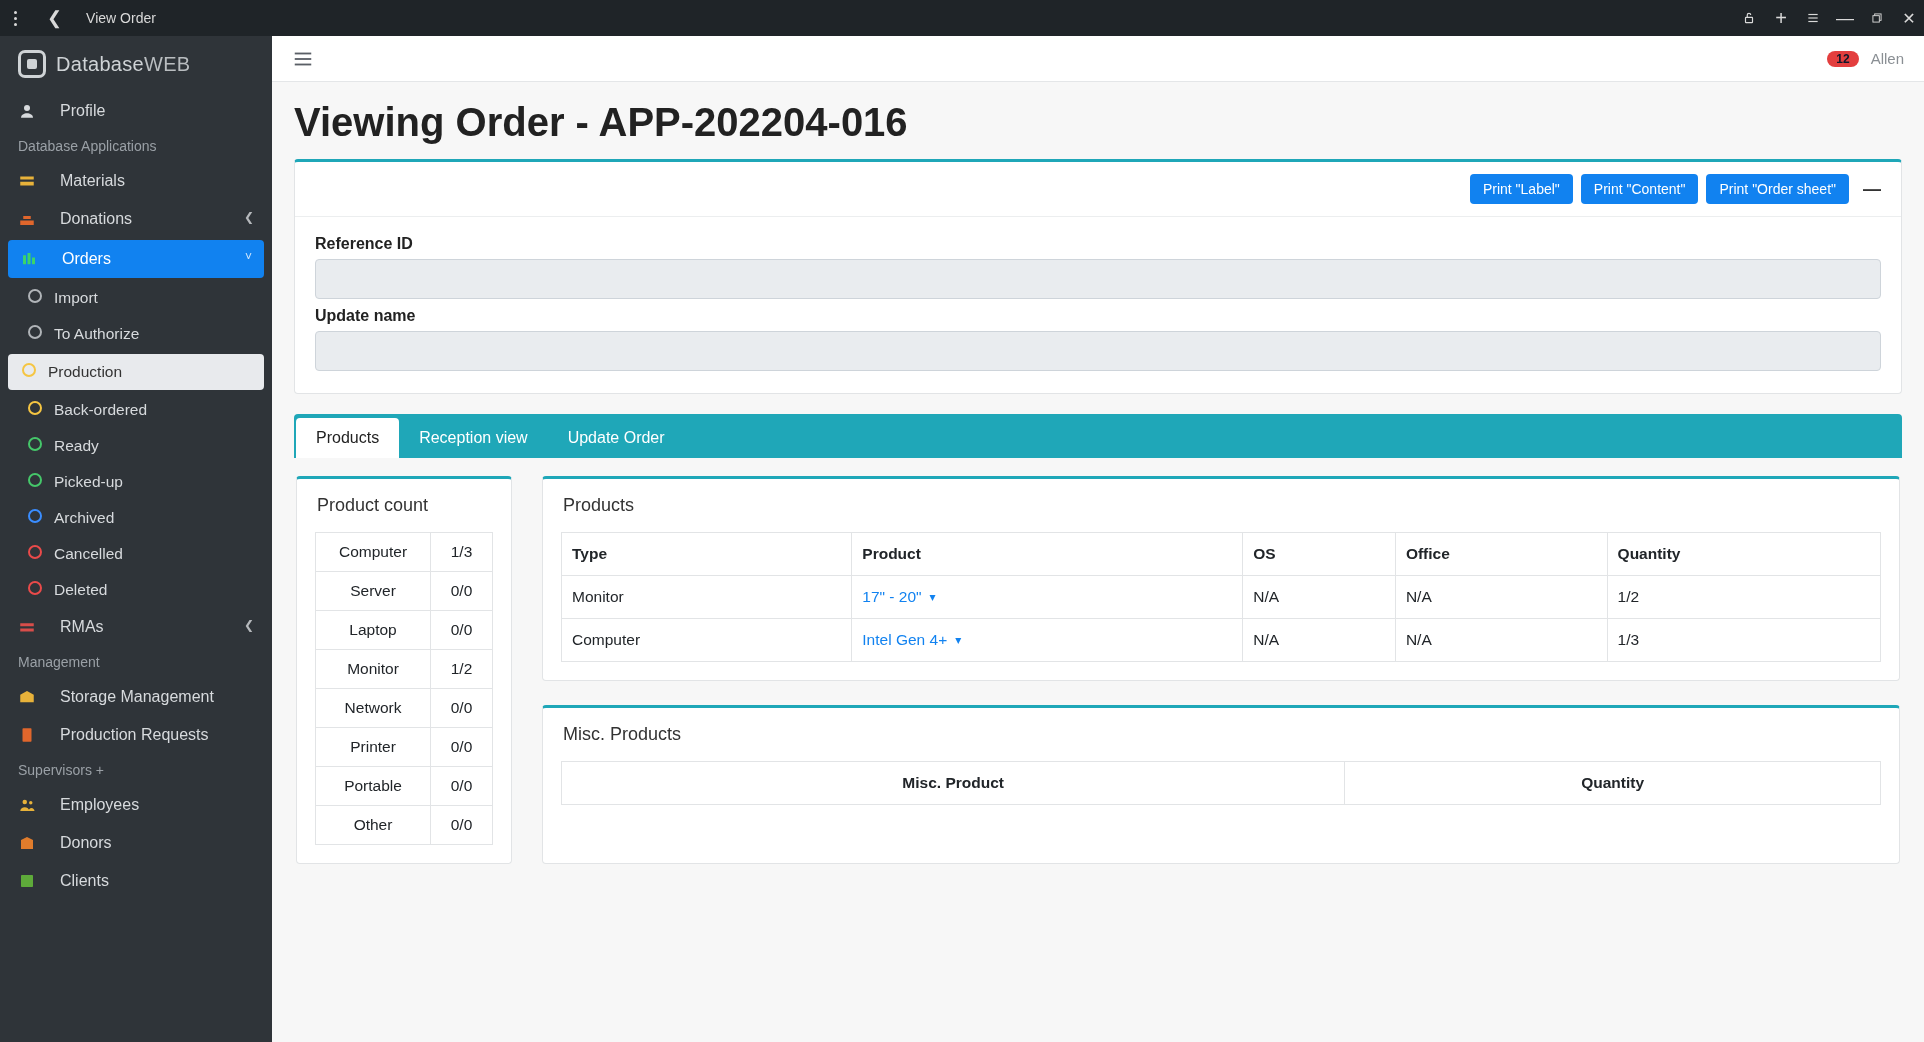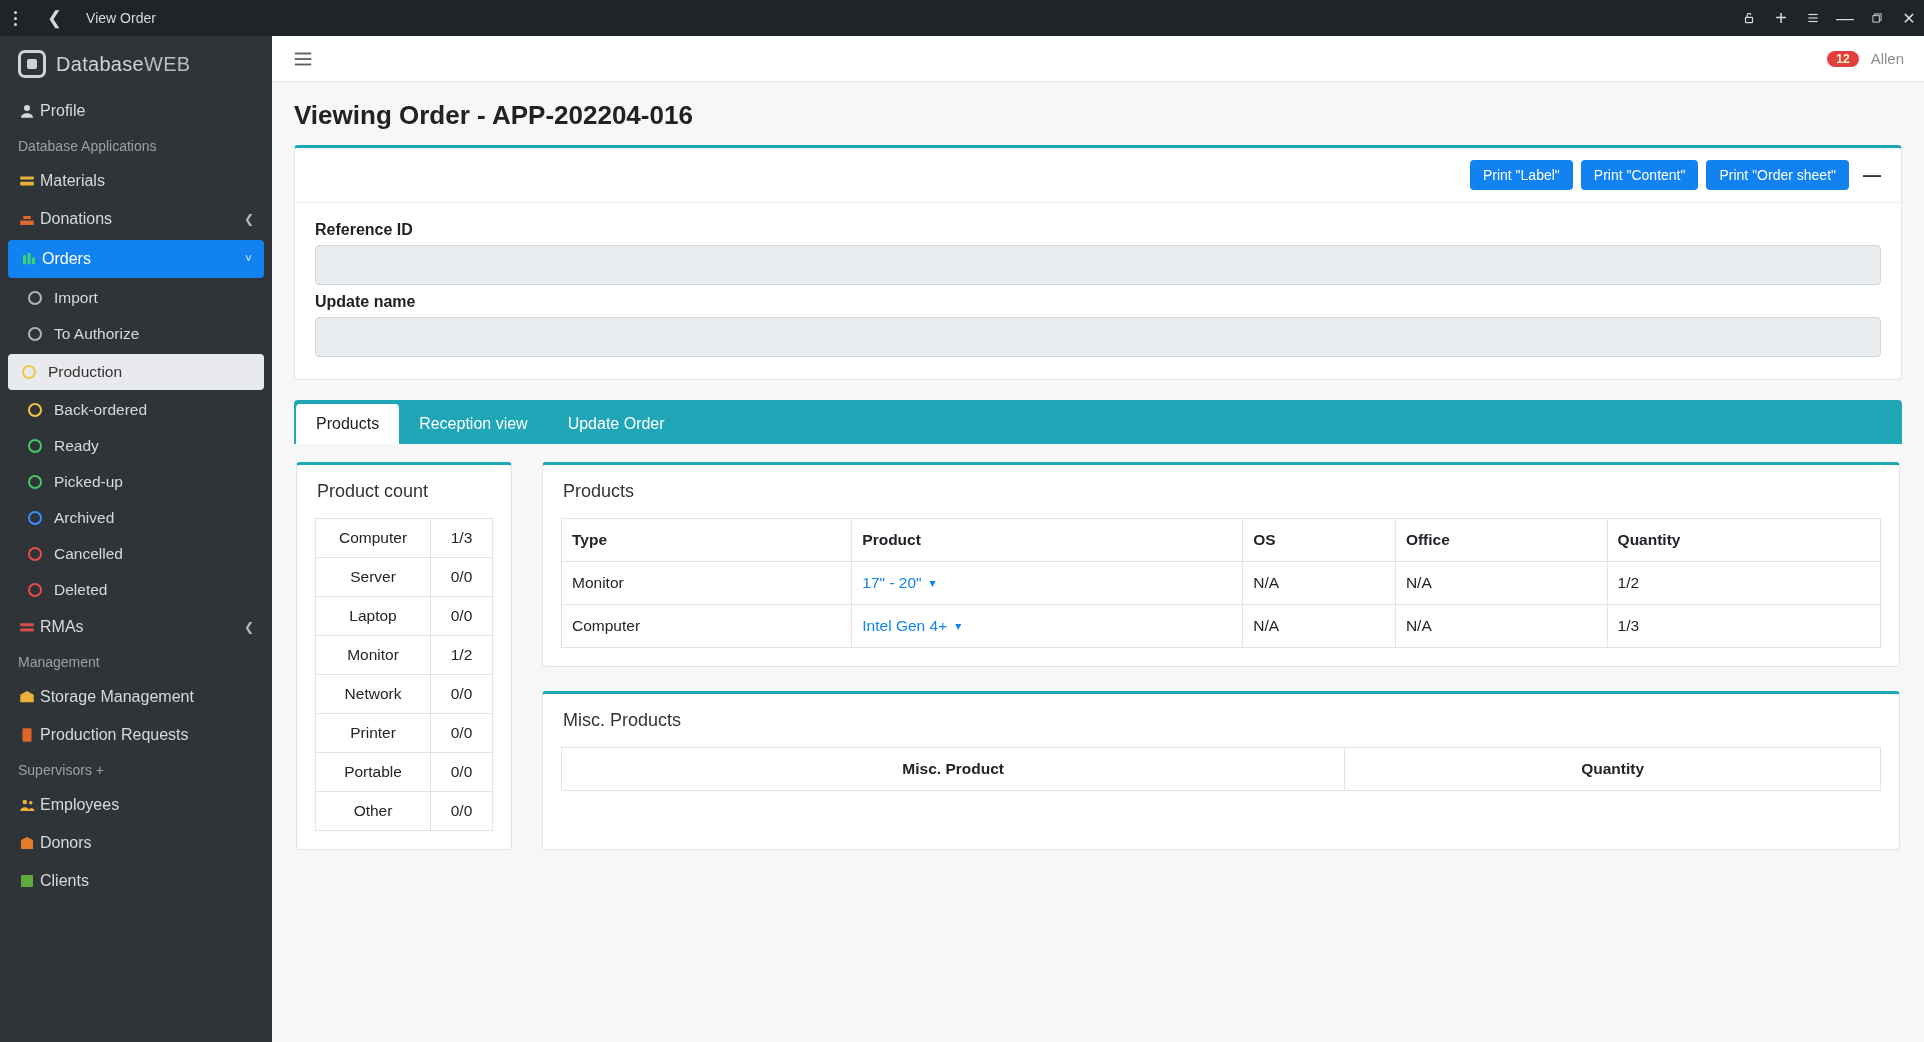--- a/index.html
+++ b/index.html
@@ -19,24 +19,24 @@
 .app { display:flex; height:calc(100% - 36px); }
 
 
 .sidebar { width:272px; background:#2f3439; color:#d7dadd; display:flex; flex-direction:column; font-size:16px; overflow-y:auto; }
 .brand { display:flex; align-items:center; gap:10px; padding:14px 18px; color:#cfd3d6; font-size:20px; letter-spacing:.3px; }
 .brand .logo { width:28px; height:28px; border:3px solid #cfd3d6; border-radius:7px; position:relative; }
 .brand .logo::after { content:""; position:absolute; inset:6px; background:#cfd3d6; border-radius:2px; }
 .brand b { font-weight:400; }
 .brand .thin { font-weight:300; color:#b9bdc0; }
 .section-label { padding:8px 18px; font-size:14px; color:#9aa0a6; }
-.nav-item { display:flex; align-items:center; gap:4px; padding:10px 18px; cursor:pointer; position:relative; color:#d7dadd; }
+.nav-item { display:flex; gap:24px; padding:10px 18px; cursor:pointer; position:relative; color:#d7dadd; }
 .nav-item .chev { margin-left:auto; font-size:12px; opacity:.8; }
 .nav-item.active { background:#1182f0; color:#fff; border-radius:4px; margin:2px 8px; padding:10px 12px; }
-.sub-item { display:flex; align-items:center; gap:12px; padding:9px 18px 9px 28px; cursor:pointer; color:#d7dadd; font-size:15.5px; }
+.sub-item { display:flex; align-items:flex-start; gap:12px; padding:9px 18px 9px 28px; cursor:pointer; color:#d7dadd; font-size:15.5px; }
 .sub-item.selected { background:#e8eaed; color:#333; border-radius:4px; margin:2px 8px; padding:9px 14px; }
 .bullet { width:14px; height:14px; border-radius:50%; border:2px solid; flex:0 0 14px; }
 .b-gray { border-color:#b0b4b8; }
 .b-yellow { border-color:#f5c542; }
 .b-green { border-color:#45c76a; }
 .b-blue { border-color:#3a8dff; }
 .b-red { border-color:#ea4a4a; }
 .ico { width:18px; height:18px; display:inline-flex; align-items:center; justify-content:center; flex:0 0 18px; }
 .ico svg { width:18px; height:18px; }
 .c-yellow { color:#e8b23a; }
@@ -44,25 +44,25 @@
 .c-green { color:#5eaa3a; }
 .c-red { color:#d84d4a; }
 .c-orange2 { color:#e07c2c; }
 
 
 .main { flex:1; display:flex; flex-direction:column; background:#f7f7f7; overflow:hidden; }
 
 .topbar { height:46px; background:#ffffff; border-bottom:1px solid #e4e6e8; display:flex; align-items:center; padding:0 20px; }
 .hamburger { width:22px; height:22px; cursor:pointer; color:#5a5f66; }
 .spacer { flex:1; }
-.badge { background:#e33e3e; color:#fef9c3; font-size:12px; font-weight:700; border-radius:10px; padding:1px 9px; margin-right:12px; }
+.badge { background:#e33e3e; color:#0f172a; font-size:12px; font-weight:700; border-radius:10px; padding:1px 9px; margin-right:12px; }
 .username { color:#8a8f94; font-size:15px; }
 
 .content { flex:1; overflow-y:auto; padding:18px 22px 40px 22px; }
-h1.page-title { font-size:26px; font-weight:600; color:#222; margin-bottom:14px; }
+h1.page-title { font-size:40px; font-weight:600; color:#222; margin-bottom:14px; }
 
 .card { background:#fff; border:1px solid #e2e4e6; border-radius:4px; border-top:3px solid #1fa7b8; margin-bottom:20px; }
 
 .card-header-row { display:flex; justify-content:flex-end; align-items:center; padding:12px 14px; gap:8px; border-bottom:1px solid #eceeef; }
 .btn { background:#1182f0; border:none; color:#fff; font-size:14px; padding:7px 13px; border-radius:4px; cursor:pointer; }
 .collapse-icon { font-size:18px; font-weight:700; color:#333; padding:0 6px; cursor:pointer; }
 
 .form-body { padding:10px 20px 22px 20px; display:flex; gap:13px; }
 .form-col { flex:1; }
 .form-group { margin-top:8px; }

